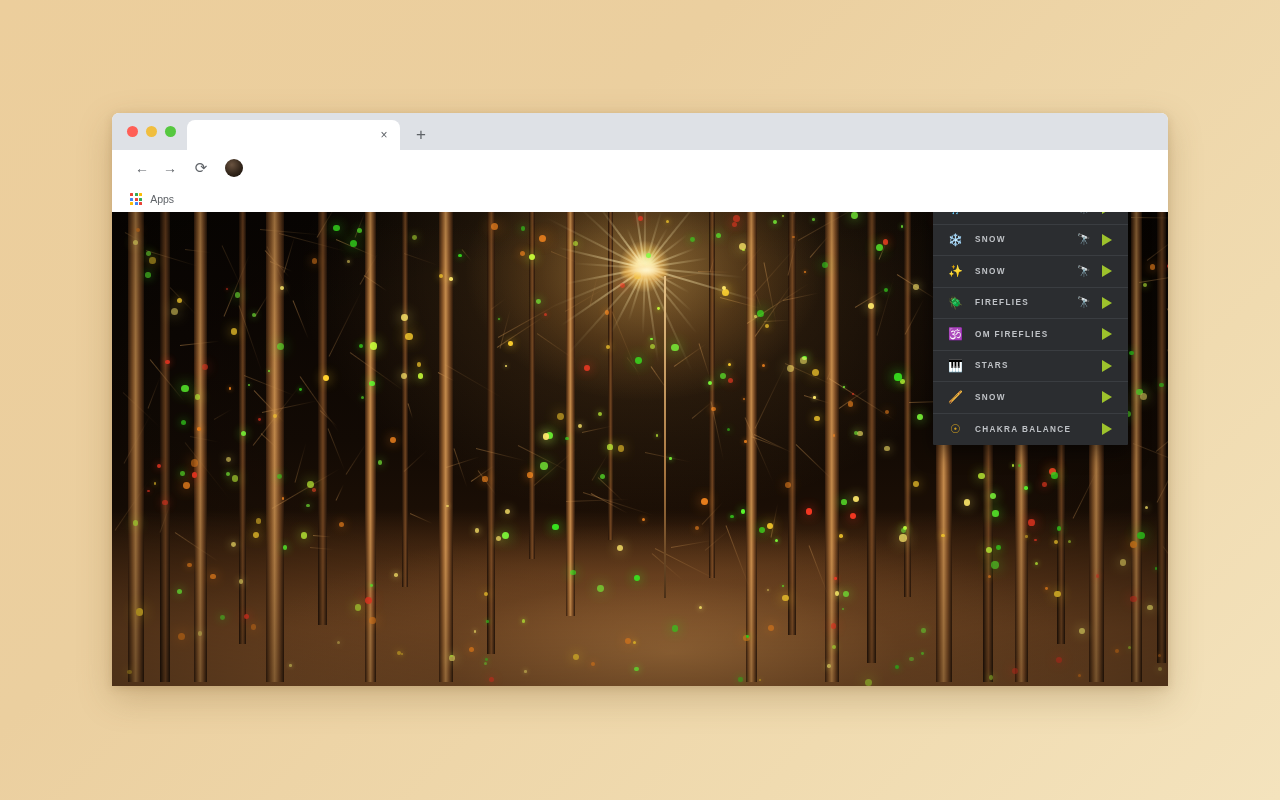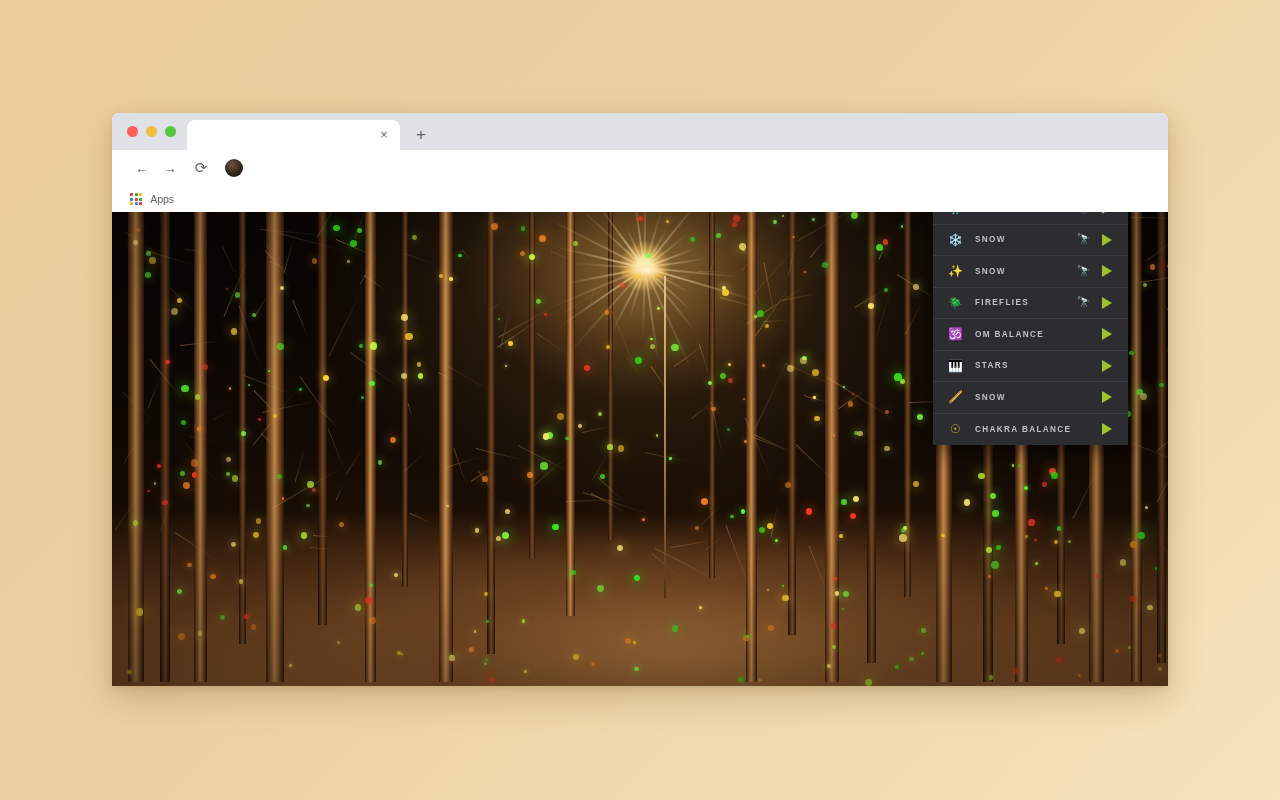--- a/index.html
+++ b/index.html
@@ -781,21 +781,21 @@
           <span class="sound-play"></span>
         </div>
         <div class="sound-row">
           <span class="sound-icon" style="color: rgb(111, 217, 138);">🪲</span>
           <span class="sound-label">FIREFLIES</span>
           <span class="sound-star">🔭</span>
           <span class="sound-play"></span>
         </div>
         <div class="sound-row">
           <span class="sound-icon" style="color: rgb(214, 34, 74);">🕉️</span>
-          <span class="sound-label">OM BALANCE</span>
+          <span class="sound-label">OM FIREFLIES</span>
           <span class="sound-star empty"></span>
           <span class="sound-play"></span>
         </div>
         <div class="sound-row">
           <span class="sound-icon" style="color: rgb(224, 64, 200);">🎹</span>
           <span class="sound-label">STARS</span>
           <span class="sound-star empty"></span>
           <span class="sound-play"></span>
         </div>
         <div class="sound-row">

